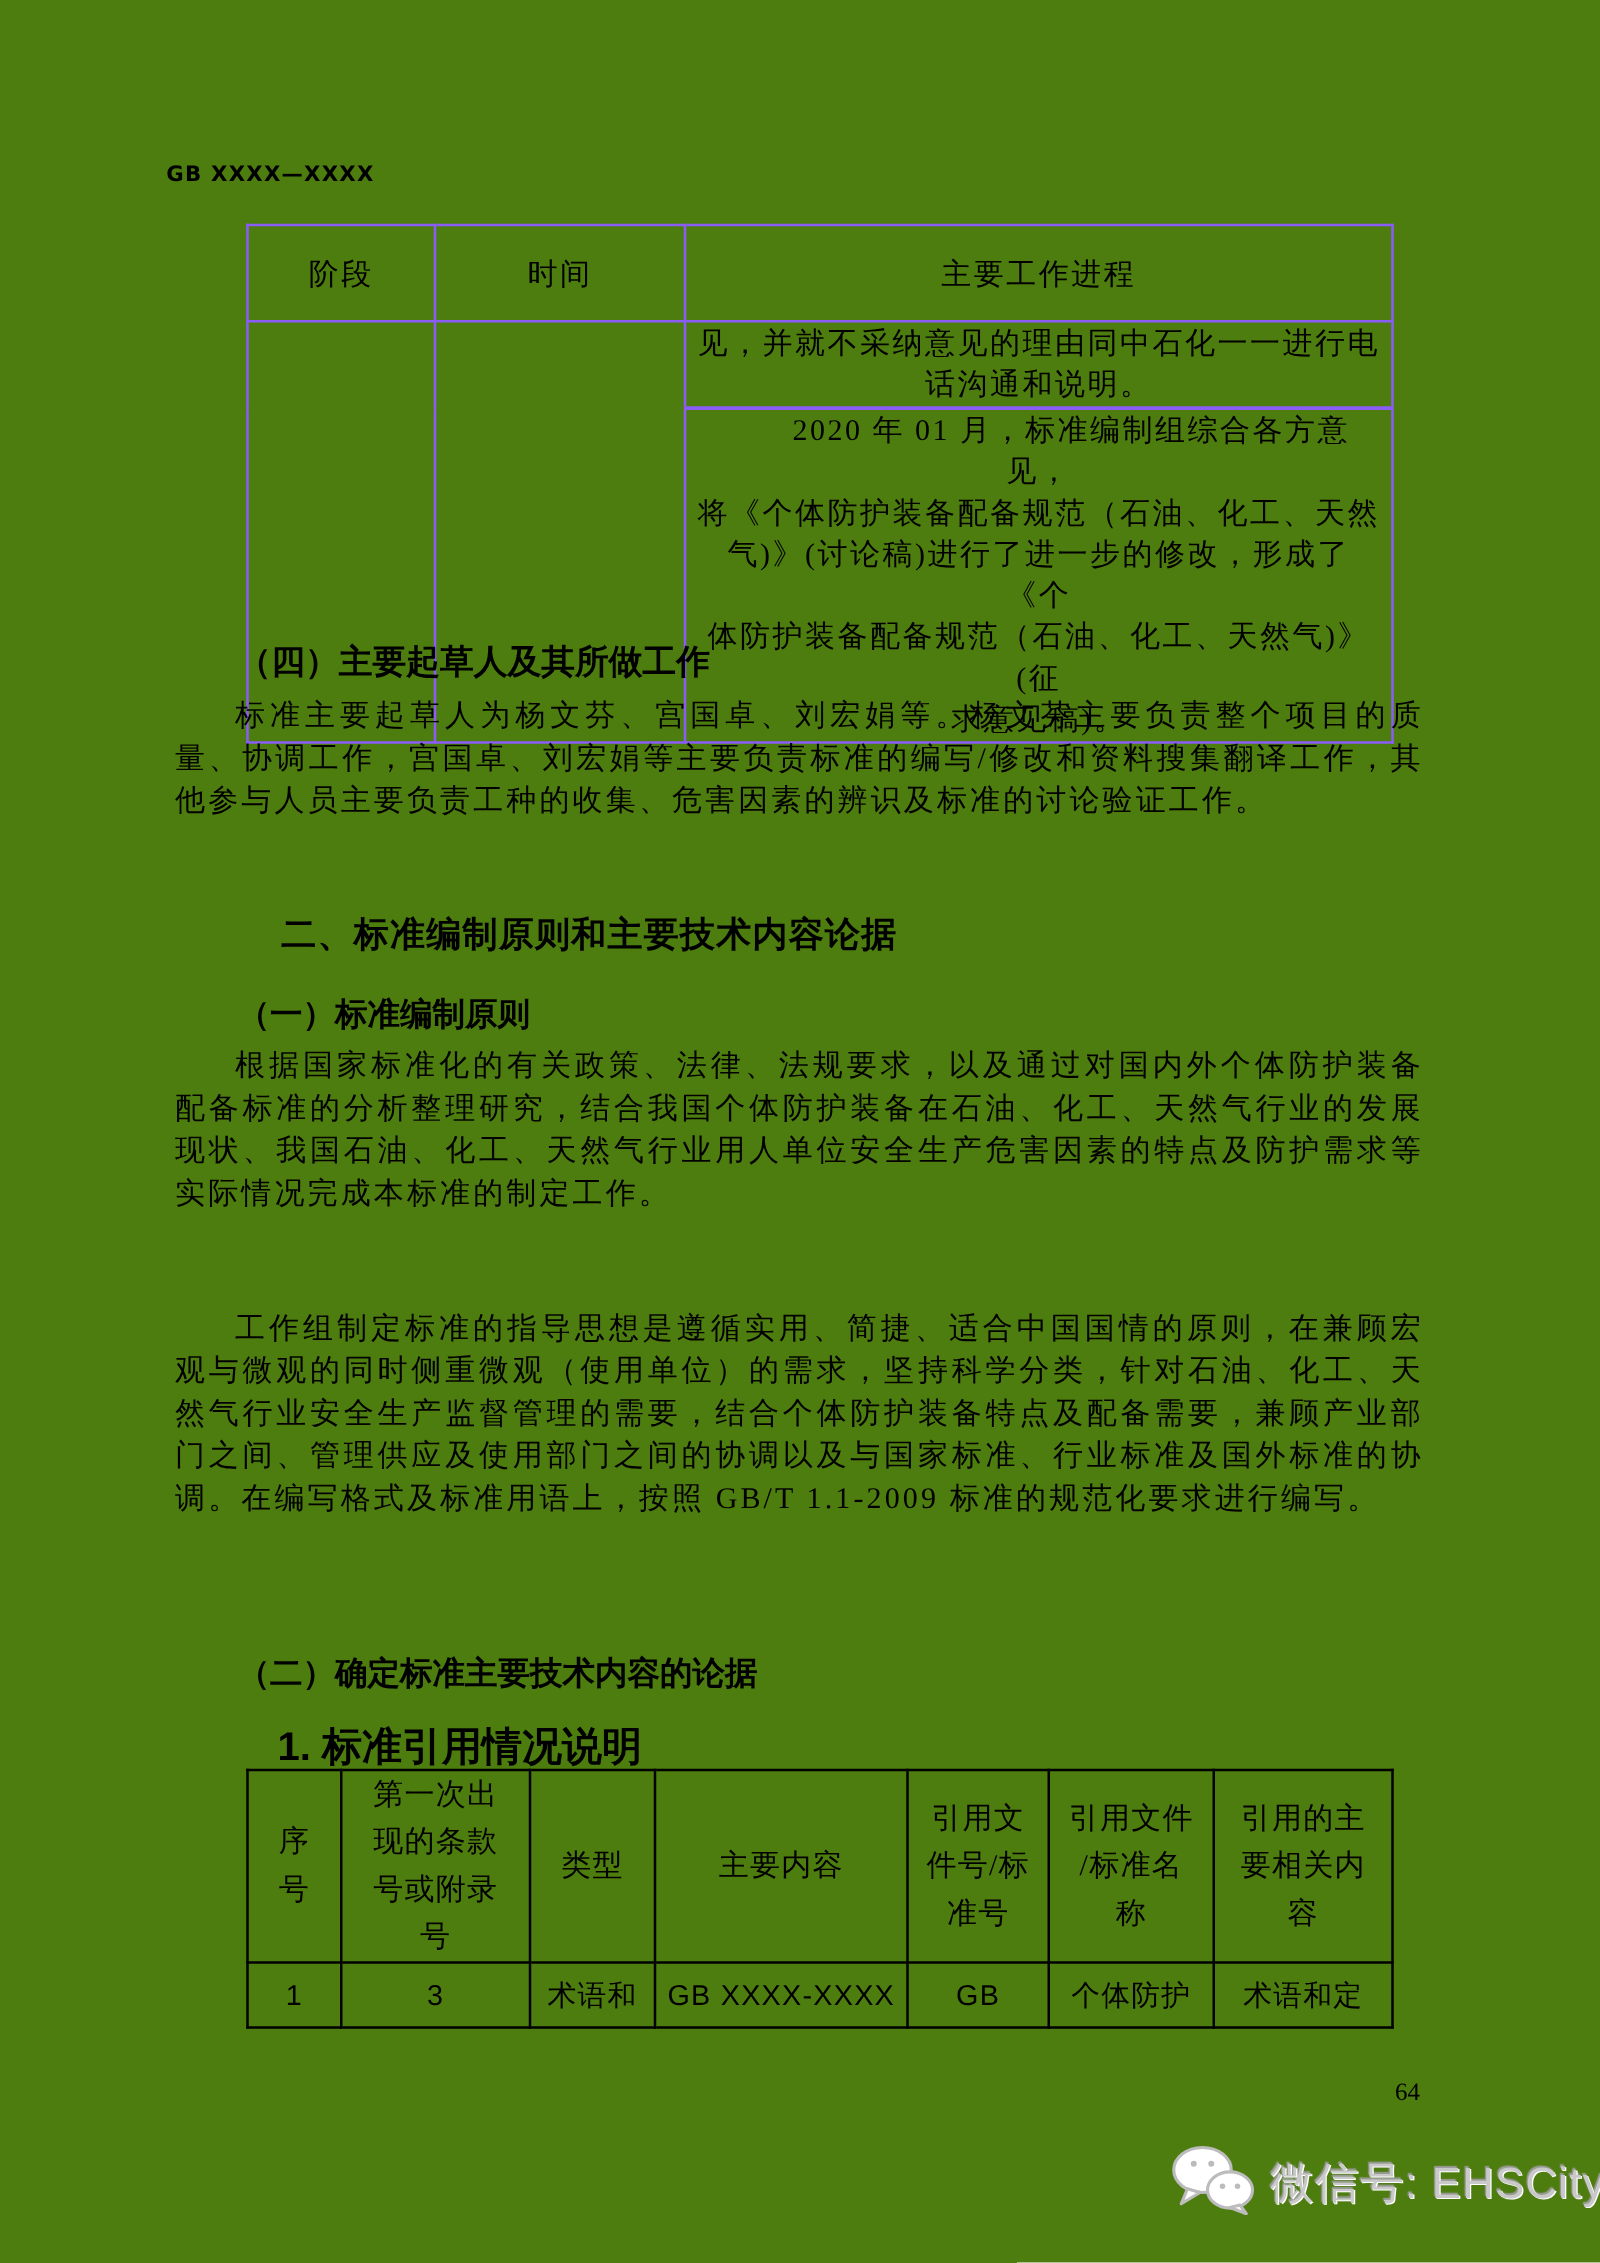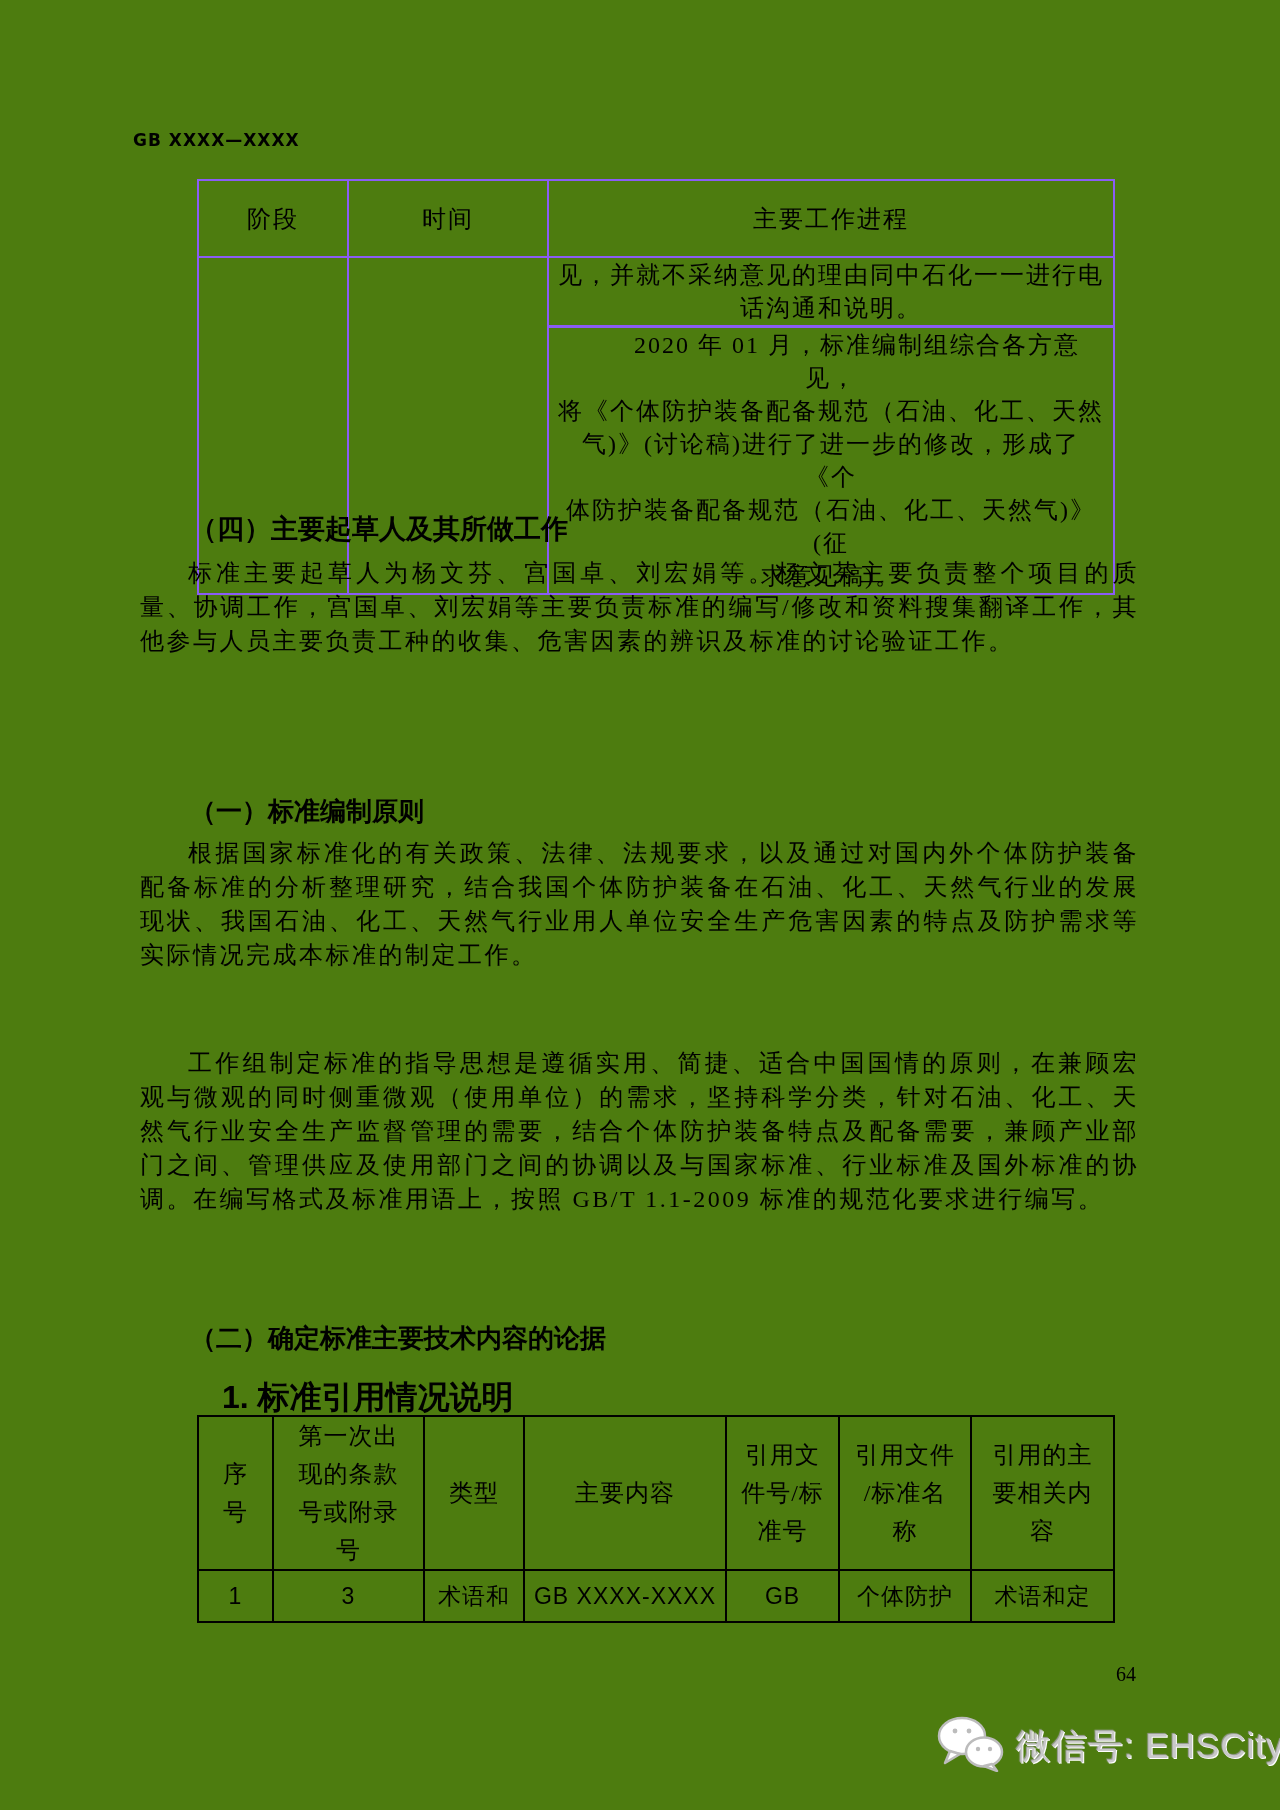--- a/index.html
+++ b/index.html
@@ -111,20 +111,21 @@
 气)》(讨论稿)进行了进一步的修改，形成了《个
 体防护装备配备规范（石油、化工、天然气)》(征
 求意见稿)。</td>
     </tr>
   </tbody>
     </table>
 
   <div class="h-sans h-drafters">（四）主要起草人及其所做工作</div>
   <div class="para p-drafters">标准主要起草人为杨文芬、宫国卓、刘宏娟等。杨文芬主要负责整个项目的质量、协调工作，宫国卓、刘宏娟等主要负责标准的编写/修改和资料搜集翻译工作，其他参与人员主要负责工种的收集、危害因素的辨识及标准的讨论验证工作。</div>
 
+  <div class="h-sans h-main">二、标准编制原则和主要技术内容论据</div>
   <div class="h-sans h-principles">（一）标准编制原则</div>
   <div class="para p-principles1">根据国家标准化的有关政策、法律、法规要求，以及通过对国内外个体防护装备配备标准的分析整理研究，结合我国个体防护装备在石油、化工、天然气行业的发展现状、我国石油、化工、天然气行业用人单位安全生产危害因素的特点及防护需求等实际情况完成本标准的制定工作。</div>
   <div class="para p-principles2">工作组制定标准的指导思想是遵循实用、简捷、适合中国国情的原则，在兼顾宏观与微观的同时侧重微观（使用单位）的需求，坚持科学分类，针对石油、化工、天然气行业安全生产监督管理的需要，结合个体防护装备特点及配备需要，兼顾产业部门之间、管理供应及使用部门之间的协调以及与国家标准、行业标准及国外标准的协调。在编写格式及标准用语上，按照 GB/T 1.1-2009 标准的规范化要求进行编写。</div>
 
   <div class="h-sans h-tech">（二）确定标准主要技术内容的论据</div>
   <div class="h-sans h-citation">1. 标准引用情况说明</div>
 
   <table class="t2">
     <colgroup>
       <col style="width:75px">

